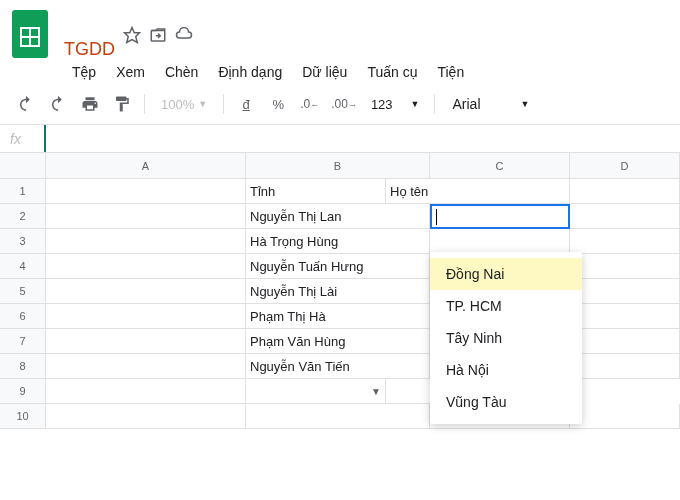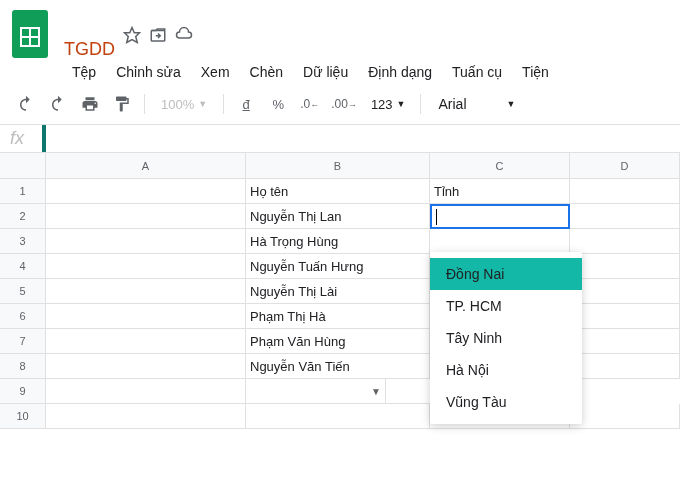--- a/index.html
+++ b/index.html
@@ -14,26 +14,26 @@
     .doc-title { font-size: 18px; color: #c2410c; font-weight: 400; margin-top: 27px; }
     .title-icon { color: #5f6368; cursor: pointer; }
     .menu-bar { display: flex; gap: 4px; margin-top: 0; }
     .menu-item { padding: 4px 8px; font-size: 14px; color: #202124; cursor: pointer; border-radius: 4px; }
     
     
     .toolbar { display: flex; align-items: center; padding: 6px 12px; gap: 4px; border-bottom: 1px solid #e0e0e0; }
     .tb-btn { width: 28px; height: 28px; display: flex; align-items: center; justify-content: center; color: #5f6368; cursor: pointer; border-radius: 4px; }
     .tb-sep { width: 1px; height: 20px; background: #e0e0e0; margin: 0 4px; }
     .zoom { color: #bdbdbd; font-size: 13px; padding: 0 8px; display: flex; align-items: center; gap: 4px; }
-    .num-format { padding: 0 6px; font-size: 13px; color: #202124; display: flex; align-items: center; gap: 4px; }
+    .num-format { padding: 0 6px; font-size: 13px; color: #202124; display: flex; align-items: center; gap: 18px; }
     .font-select { display: flex; align-items: center; gap: 40px; padding: 0 10px; font-size: 14px; }
     
     
     .formula-bar { display: flex; align-items: center; border-bottom: 1px solid #e0e0e0; height: 28px; }
-    .fx { font-style: italic; color: #bdbdbd; padding: 0 10px; font-size: 18px; border-right: 4px solid #0f766e; height: 100%; display: flex; align-items: center; width: 46px; }
+    .fx { font-style: italic; color: #bdbdbd; padding: 0 10px; font-size: 14px; border-right: 2px solid #0f766e; height: 100%; display: flex; align-items: center; width: 46px; }
     .formula-input { flex: 1; height: 100%; border: none; outline: none; padding: 0 8px; }
     
     
     .grid { display: flex; flex-direction: column; }
     .col-headers { display: flex; height: 26px; }
     .corner { width: 46px; background: #f8f9fa; border-right: 1px solid #e0e0e0; border-bottom: 1px solid #e0e0e0; }
     .col-header { background: #f8f9fa; border-right: 1px solid #e0e0e0; border-bottom: 1px solid #e0e0e0; display: flex; align-items: center; justify-content: center; font-size: 11px; color: #5f6368; }
     .col-A { width: 200px; }
     .col-B { width: 184px; }
     .col-C { width: 140px; }
@@ -44,21 +44,21 @@
     .cell { border-right: 1px solid #e0e0e0; border-bottom: 1px solid #e0e0e0; padding: 0 4px; display: flex; align-items: center; font-size: 13px; overflow: hidden; white-space: nowrap; }
     .cell.active { border: 2px solid #1a73e8; position: relative; z-index: 2; }
     .cell.active .cursor { width: 1px; height: 16px; background: #000; animation: blink 1s infinite; }
     @keyframes blink { 50% { opacity: 0; } }
     .cell.dropdown-cell { position: relative; justify-content: flex-end; }
     .dd-arrow { color: #5f6368; font-size: 10px; }
     
     
     .dropdown-menu { position: absolute; top: 252px; left: 430px; width: 152px; background: #fff; box-shadow: 0 2px 10px rgba(0,0,0,0.2); z-index: 10; border-radius: 2px; padding: 6px 0; }
     .dd-item { padding: 8px 16px; font-size: 14px; cursor: pointer; }
-    .dd-item.highlighted { background: #14b8a6; }
+    .dd-item.highlighted { background: #fef9c3; }
   </style>
 </head>
 <body>
 
 <div class="header">
   <div class="logo">
     <svg viewBox="0 0 36 48">
         <rect x="0" y="0" width="36" height="48" rx="3" fill="#0f9d58"></rect>
         <rect x="9" y="18" width="18" height="18" fill="none" stroke="#fff" stroke-width="2"></rect>
         <line x1="9" y1="27" x2="27" y2="27" stroke="#fff" stroke-width="2"></line>
@@ -81,25 +81,24 @@
           </svg>
       </span>
       <span class="title-icon">
         <svg width="18" height="18" viewBox="0 0 24 24" fill="none" stroke="#5f6368" stroke-width="2">
             <path d="M6 16 a4 4 0 0 1 0-8 a6 6 0 0 1 12 0 a4 4 0 0 1 0 8 Z"></path>
           </svg>
       </span>
     </div>
     <div class="menu-bar">
       <div class="menu-item">Tệp</div>
-      <div class="menu-item">Chỉnh sửa</div>
       <div class="menu-item">Xem</div>
       <div class="menu-item">Chèn</div>
+      <div class="menu-item">Định dạng</div>
       <div class="menu-item">Dữ liệu</div>
-      <div class="menu-item">Định dạng</div>
       <div class="menu-item">Tuấn cụ</div>
       <div class="menu-item">Tiện</div>
     </div>
   </div>
 </div>
 
 <div class="toolbar">
   <div class="tb-btn">
     <svg width="18" height="18" viewBox="0 0 24 24" fill="#5f6368">
         <path d="M12 5 V1 L7 6 L12 11 V7 c3 0 6 2 6 6 s-3 6-6 6 v2 c4 0 8-3 8-8 s-4-8-8-8z" transform="scale(-1,1) translate(-24,0)"></path>
@@ -159,22 +158,22 @@
     <div class="corner"></div>
     <div class="col-header col-A">A</div>
     <div class="col-header col-B">B</div>
     <div class="col-header col-C">C</div>
     <div class="col-header col-D">D</div>
   </div>
 
   <div class="row">
     <div class="row-header">1</div>
     <div class="cell col-A"></div>
+    <div class="cell col-C">Tỉnh</div>
     <div class="cell col-B">Họ tên</div>
-    <div class="cell col-C">Tỉnh</div>
     <div class="cell col-D"></div>
   </div>
   <div class="row">
     <div class="row-header">2</div>
     <div class="cell col-A"></div>
     <div class="cell col-B">Nguyễn Thị Lan</div>
     <div class="cell col-C active">
         <span class="cursor"></span>
       </div>
     <div class="cell col-D"></div>

